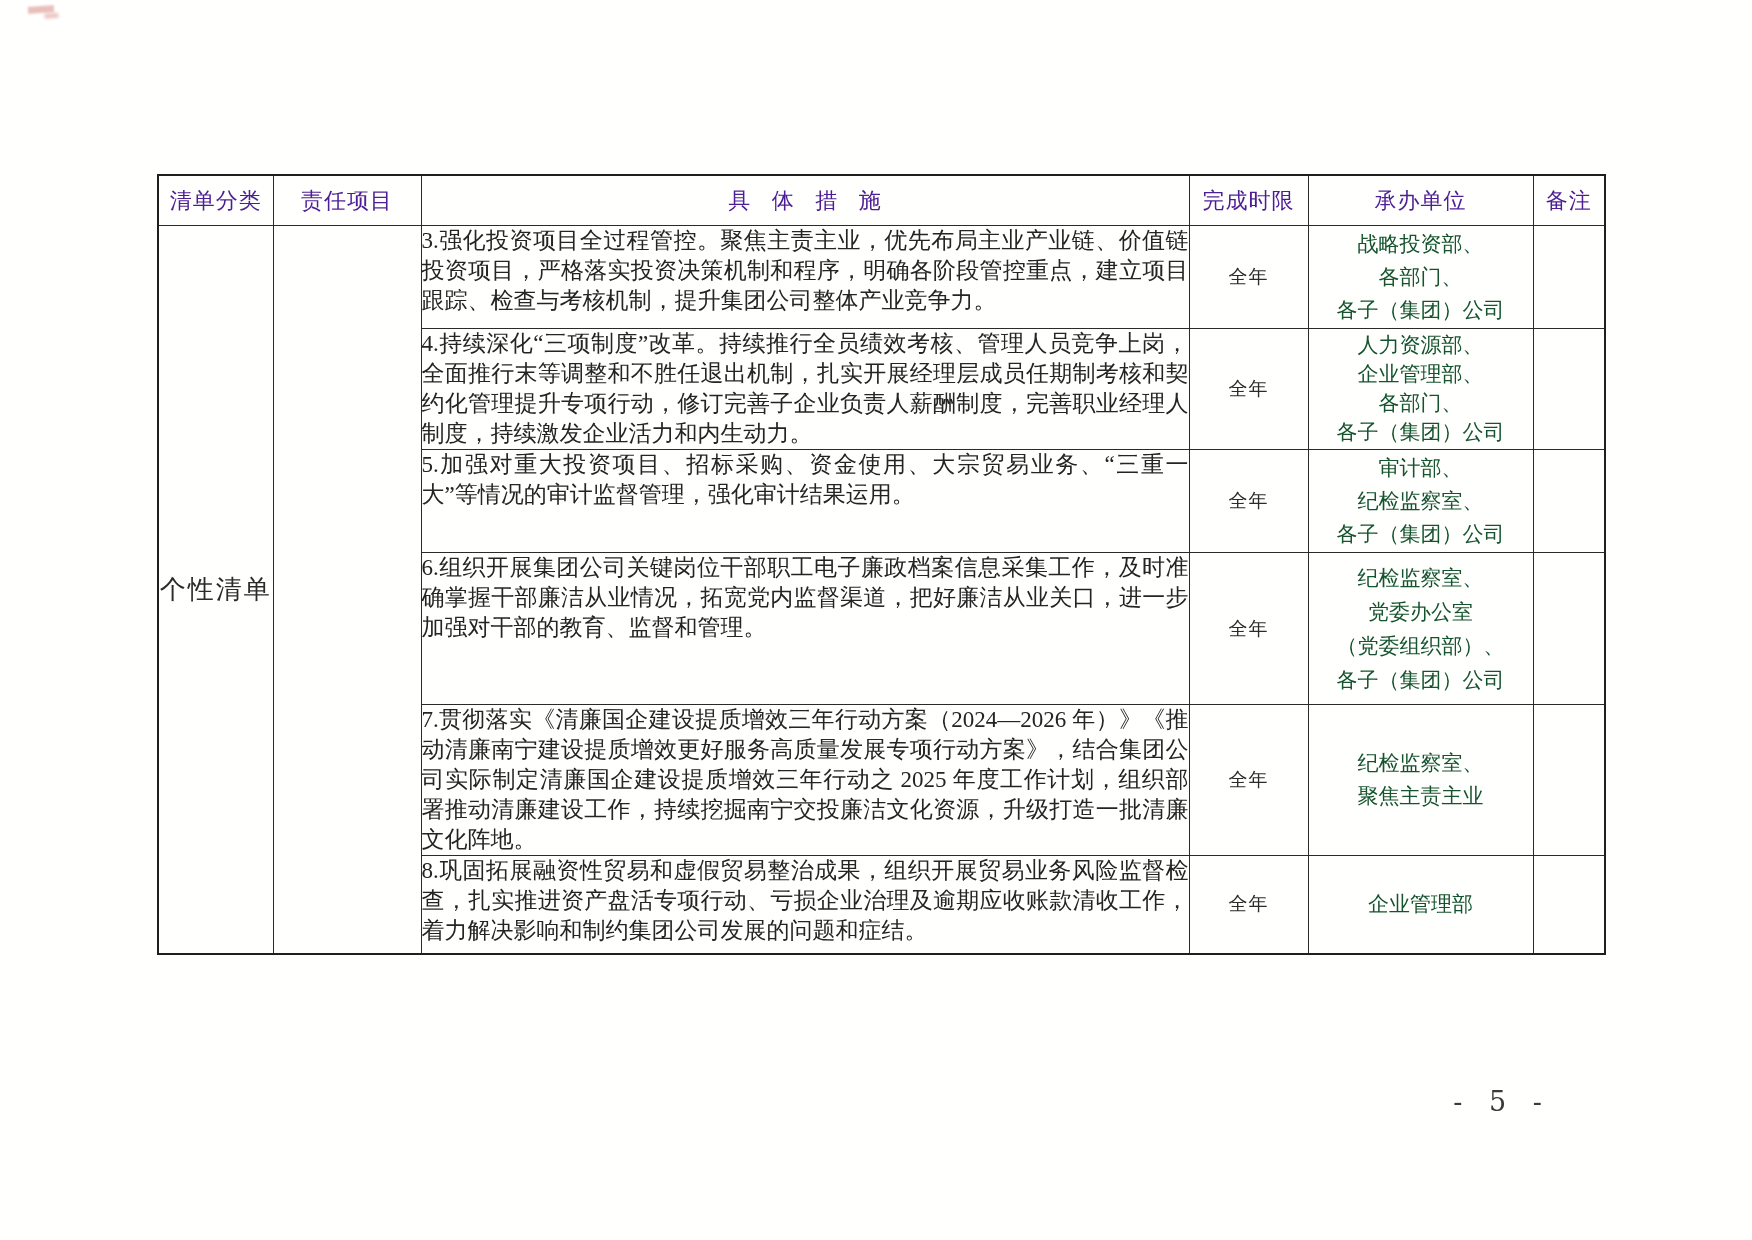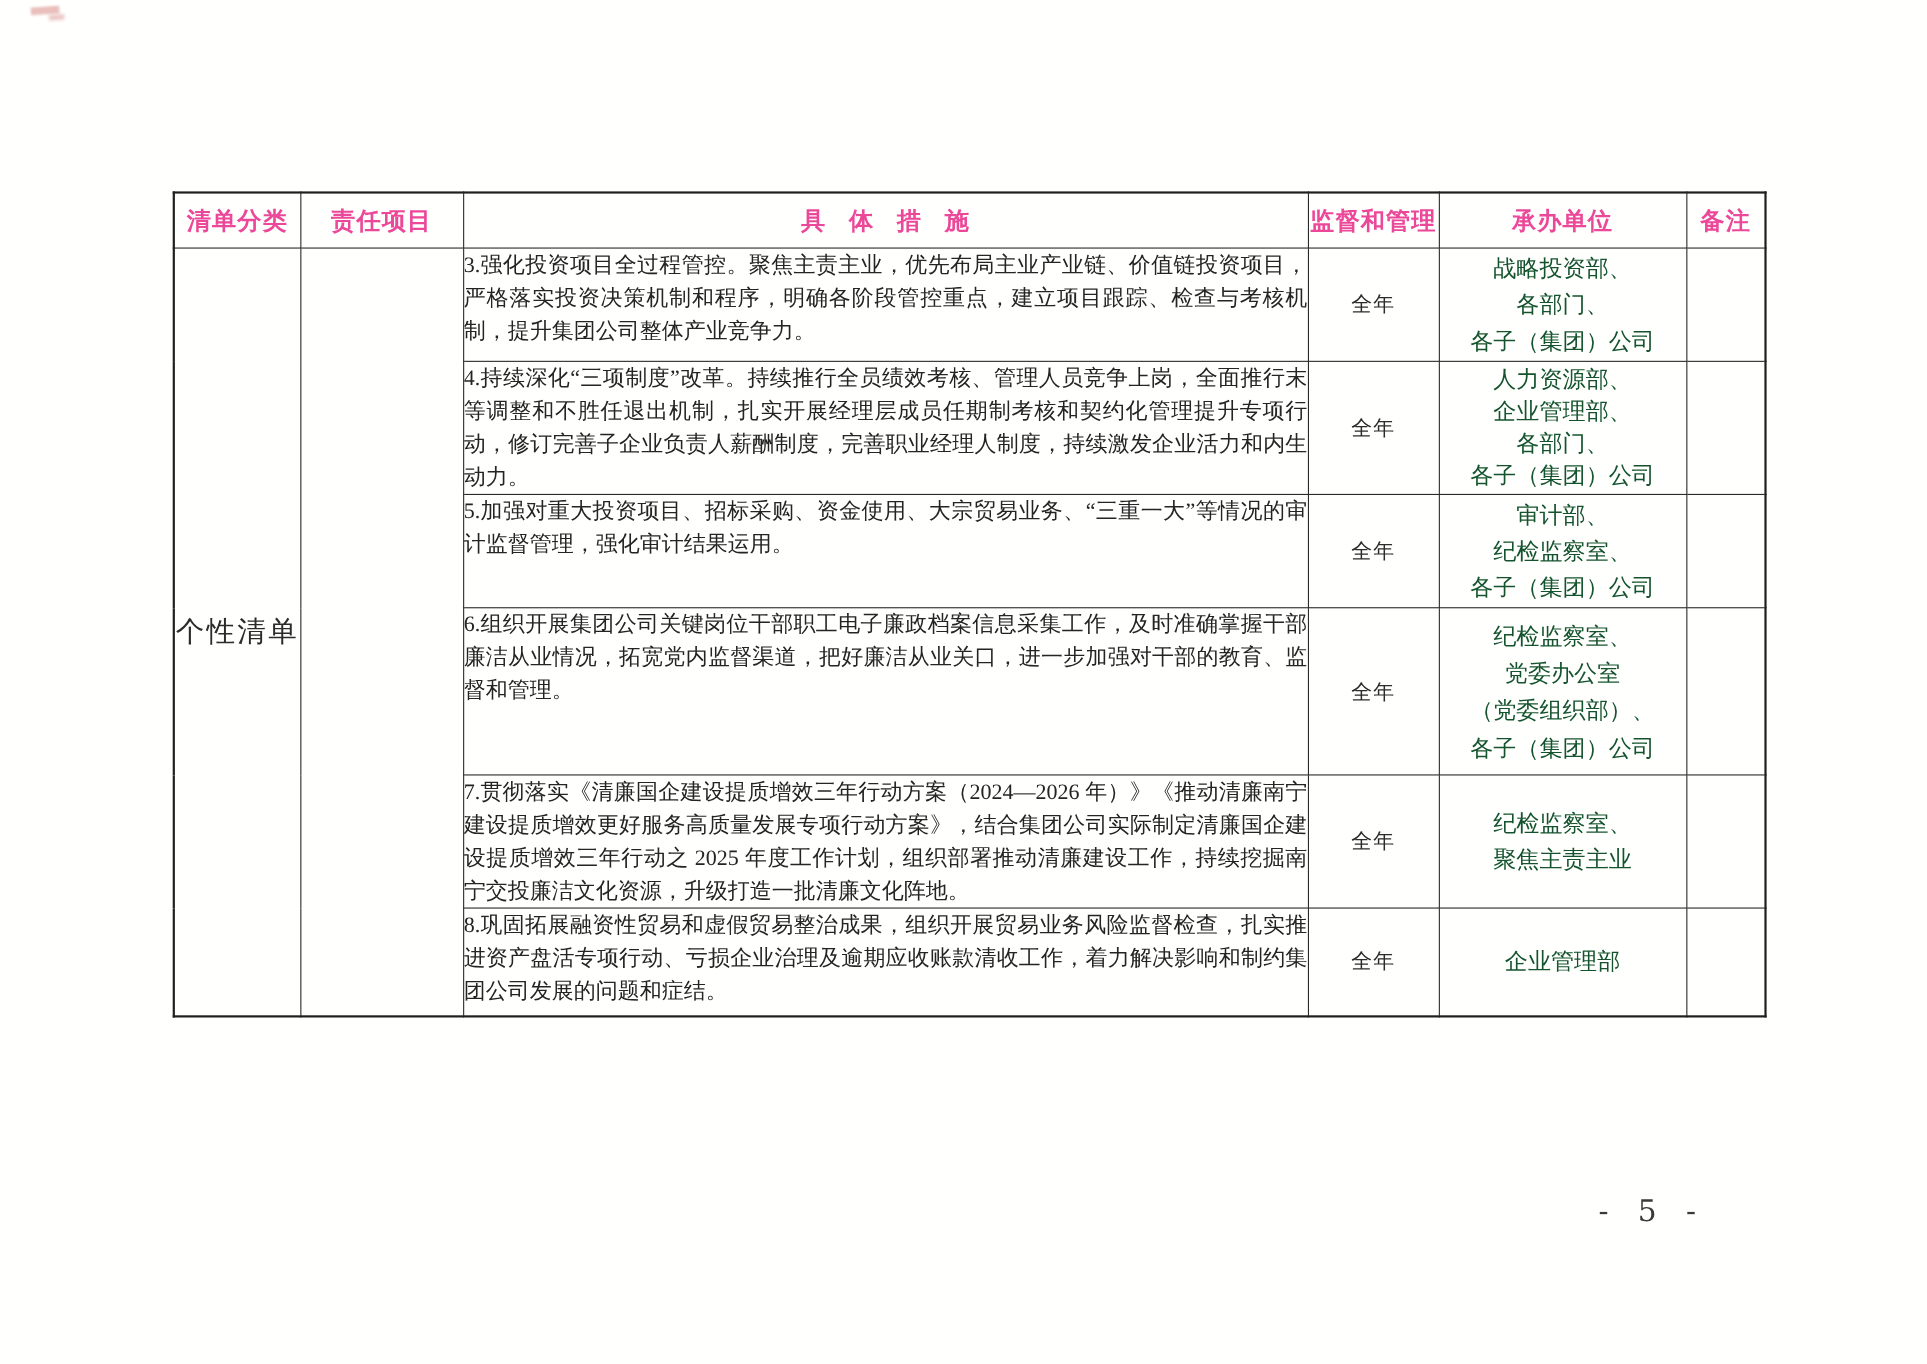--- a/index.html
+++ b/index.html
@@ -49,43 +49,43 @@
     border: 2.5px solid #1f1f1f;
   }
   table.doc-table td, table.doc-table th {
     border: 1.6px solid #2a2a2a;
     padding: 0;
     overflow: hidden;
   }
   tr.header-row th {
     height: 49px;
     font-size: 22px;
-    font-weight: bold;
-    text-align: center;
-    vertical-align: middle;
-    color: #ec4899;
+    font-weight: normal;
+    text-align: center;
+    vertical-align: middle;
+    color: #4c1d95;
     letter-spacing: 1px;
   }
   th.measures-header {
     word-spacing: 14px;
     letter-spacing: 4px;
   }
   td.cat-cell {
     text-align: center;
     vertical-align: middle;
     font-size: 26px;
     letter-spacing: 2px;
     color: #2b2b2b;
   }
   td.proj-cell {
     background: #fffffe;
   }
   td.measure-cell {
     vertical-align: top;
-    font-size: 20px;
+    font-size: 23px;
     line-height: 30px;
     text-align: justify;
     word-break: break-all;
     padding: 6px 9px 4px 10px;
     color: #242424;
     margin-left: 48px;
   }
   td.deadline-cell {
     text-align: center;
     vertical-align: middle;
@@ -130,21 +130,21 @@
       <col style="width:119px">
       <col style="width:225px">
       <col style="width:72px">
     </colgroup>
 
     <tbody>
         <tr class="header-row">
       <th>清单分类</th>
       <th>责任项目</th>
       <th class="measures-header">具 体 措 施</th>
-      <th>监督和管理</th>
+      <th>完成时限</th>
       <th>承办单位</th>
       <th>备注</th>
     </tr>
 
     <tr class="body-row" style="height:103px">
       <td class="cat-cell" rowspan="6">个性清单</td>
       <td class="proj-cell" rowspan="6"></td>
       <td class="measure-cell">3.强化投资项目全过程管控。聚焦主责主业，优先布局主业产业链、价值链投资项目，严格落实投资决策机制和程序，明确各阶段管控重点，建立项目跟踪、检查与考核机制，提升集团公司整体产业竞争力。</td>
       <td class="deadline-cell">全年</td>
       <td class="units-cell">

